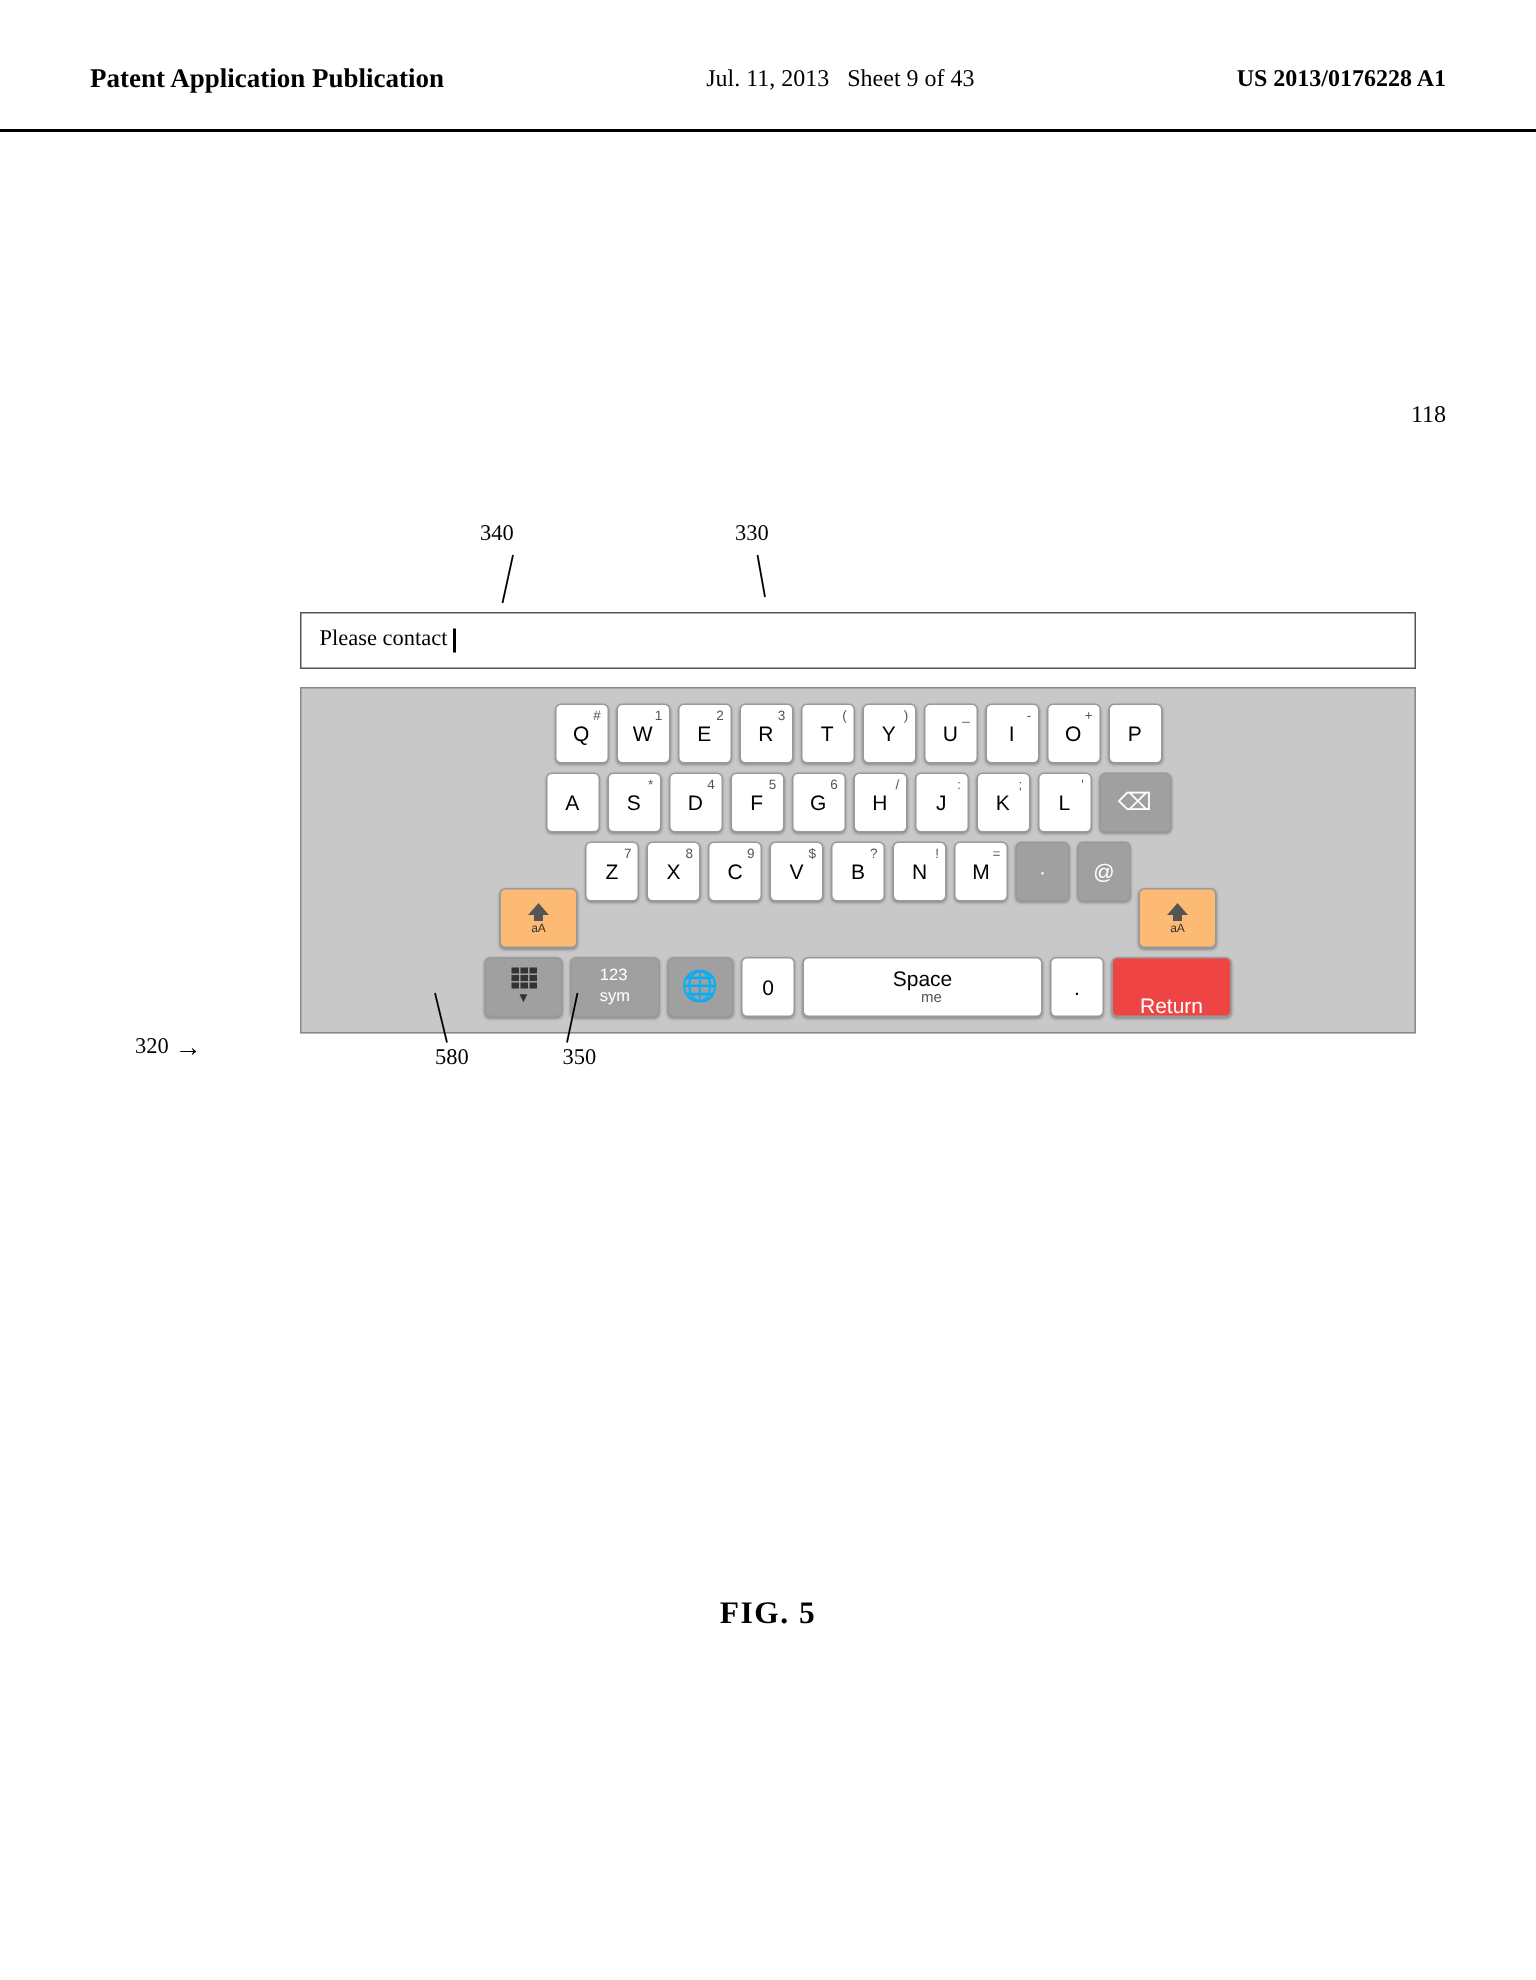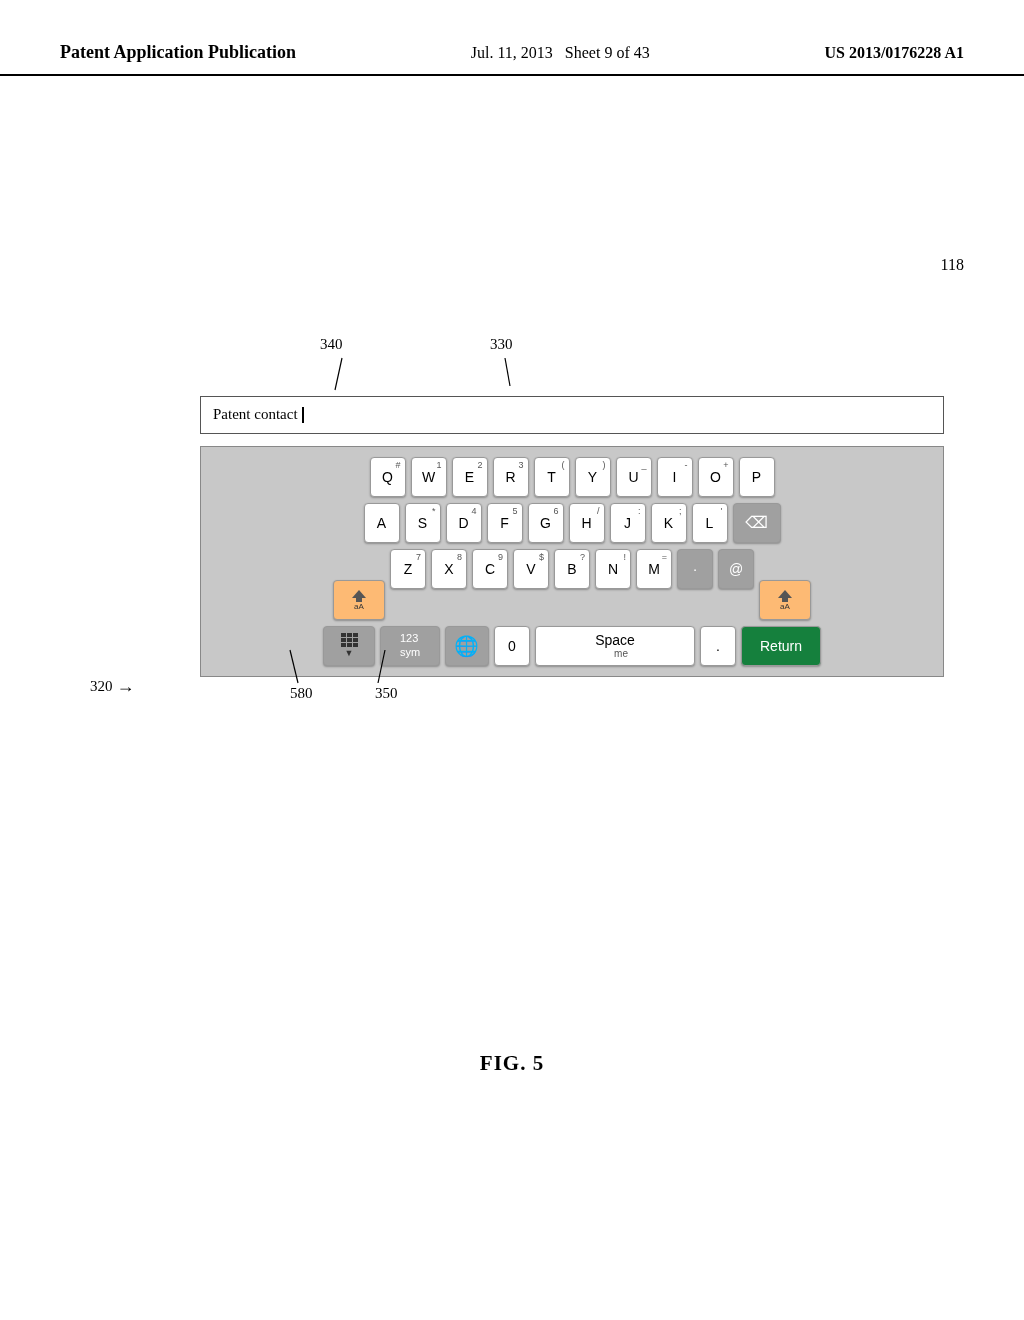--- a/index.html
+++ b/index.html
@@ -11,21 +11,21 @@
       min-height: 1320px;
       position: relative;
       overflow-x: hidden;
     }
 
     
     .patent-header {
       display: flex;
       justify-content: space-between;
       align-items: flex-start;
-      padding: 40px 60px 8px 60px;
+      padding: 40px 60px 20px 60px;
       border-bottom: 2px solid #000;
     }
 
     .header-left {
       font-size: 18px;
       font-weight: bold;
       line-height: 1.4;
     }
 
     .header-center {
@@ -211,24 +211,25 @@
       margin-left: 12px;
     }
 
     
     .key-dot {
       min-width: 36px;
     }
 
     
     .key-return {
-      background: #15803d;
+      background: #ef4444;
       min-width: 80px;
       color: #fff;
       font-size: 14px;
+      justify-content: flex-end;
     }
 
     
     .key-grid {
       background: #a0a0a0;
       min-width: 52px;
       display: flex;
       flex-direction: column;
       align-items: center;
       justify-content: center;
@@ -347,21 +348,21 @@
         <line x1="305" y1="22" x2="310" y2="50" stroke="#000" stroke-width="1.2"></line>
       </svg>
     </div>
 
     <div class="ref-320">
       <span>320</span>
         <span class="ref-arrow">→</span>
     </div>
 
     <div class="text-input-bar">
-      <span>Patent contact</span>
+      <span>Please contact</span>
       <span class="cursor-mark"></span>
     </div>
 
     <div class="keyboard-outer">
 
       <div class="keyboard-row">
         <div class="key">
           <span class="main-char">Q</span>
           <span class="sub-char">#</span>
         </div>

